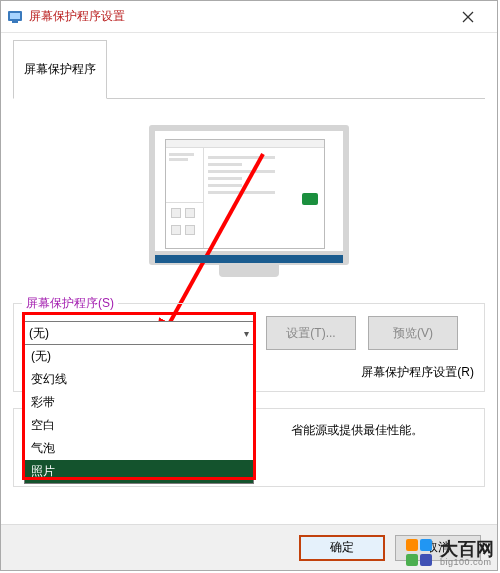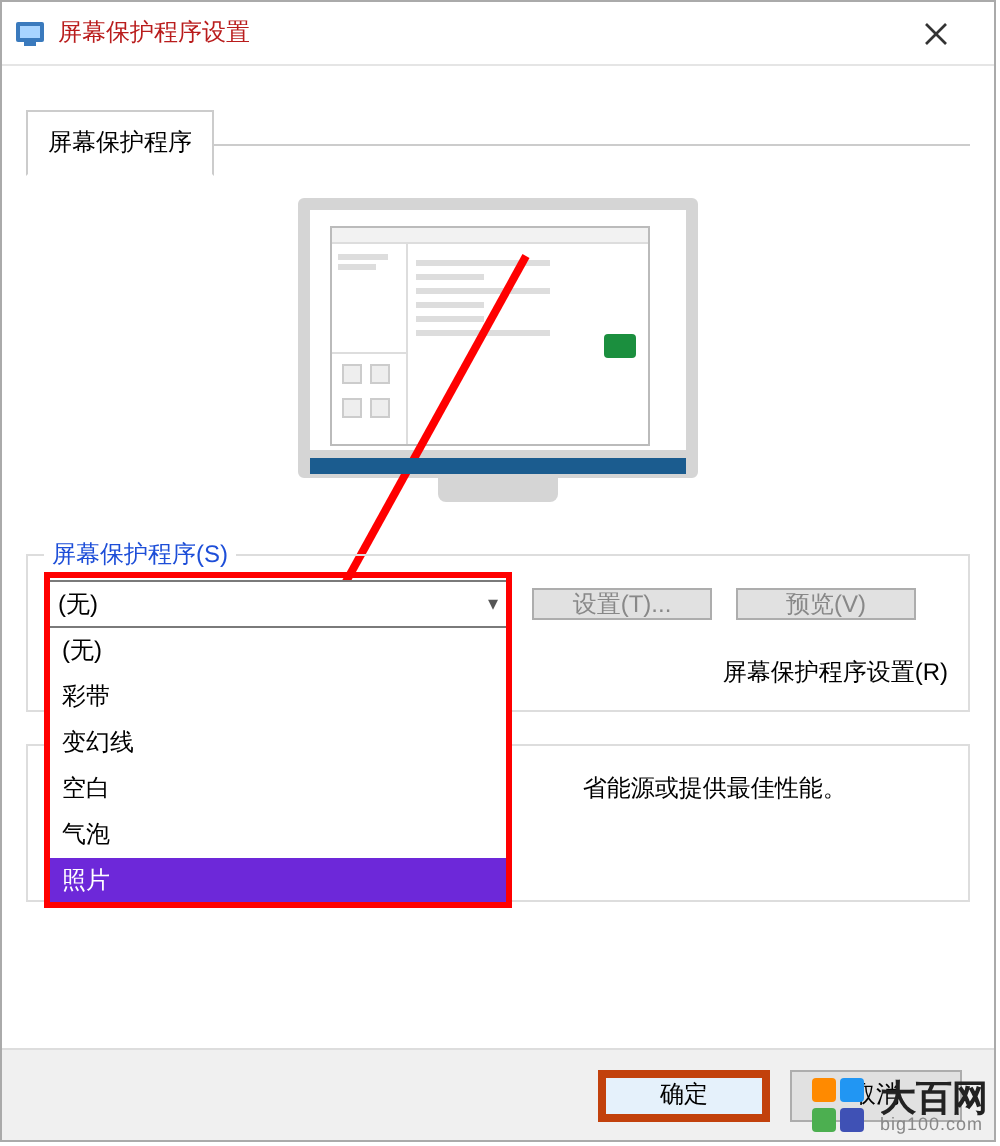--- a/index.html
+++ b/index.html
@@ -46,23 +46,23 @@
   .content { padding: 4px 12px 12px 12px; }
   .tab-strip {
     display: flex;
     border-bottom: 1px solid #ccc;
     margin-top: 2px;
   }
   .tab {
     background: #fff;
     border: 1px solid #ccc;
     border-bottom: 1px solid #fff;
-    padding: 7px 10px;
-    position: relative;
-    top: 16px;
+    padding: 20px 10px;
+    position: relative;
+    top: 1px;
     cursor: pointer;
   }
   .preview-area {
     display: flex;
     justify-content: center;
     padding: 26px 0 10px 0;
     position: relative;
   }
   .monitor {
     width: 200px;
@@ -129,21 +129,21 @@
     padding: 12px 10px 10px 10px;
     margin-top: 16px;
     position: relative;
   }
   .groupbox-label {
     position: absolute;
     top: -9px;
     left: 8px;
     background: #fff;
     padding: 0 4px;
-    color: #1d4ed8;
+    color: #a21caf;
   }
   .row { display: flex; align-items: center; gap: 12px; position: relative; }
   .dropdown-wrap {
     position: relative;
     width: 230px;
   }
   .combo {
     width: 230px;
     height: 24px;
     border: 1px solid #7a7a7a;
@@ -166,32 +166,32 @@
     width: 230px;
     background: #fff;
     border: 1px solid #7a7a7a;
     z-index: 10;
   }
   .dropdown-list .item {
     padding: 3px 6px;
     cursor: pointer;
   }
   .dropdown-list .item.selected {
-    background: #6d28d9;
+    background: #14532d;
     color: #fff;
   }
   .highlight-box {
     position: absolute;
     border: 3px solid #ff0000;
     pointer-events: none;
     z-index: 20;
   }
   .btn {
     width: 90px;
-    height: 16px;
+    height: 34px;
     border: 1px solid #adadad;
     background: #e1e1e1;
     display: flex;
     align-items: center;
     justify-content: center;
     cursor: pointer;
   }
   .btn.disabled {
     color: #888;
     cursor: default;
@@ -219,21 +219,21 @@
     height: 46px;
     background: #f0f0f0;
     border-top: 1px solid #ddd;
     display: flex;
     align-items: center;
     justify-content: flex-end;
     padding-right: 16px;
     gap: 10px;
   }
   .button-bar .btn { width: 86px; height: 26px; }
-  .button-bar .btn.primary { border: 4px solid #c2410c; background: #e5f1fb; }
+  .button-bar .btn.primary { border: 2px solid #c2410c; background: #e5f1fb; }
   .watermark {
     position: absolute;
     right: 6px; bottom: 6px;
     display: flex;
     align-items: center;
     gap: 6px;
     z-index: 40;
   }
   .wm-logo { display: flex; flex-wrap: wrap; width: 28px; height: 28px; gap: 2px; }
   .wm-logo span { width: 12px; height: 12px; border-radius: 2px; }
@@ -315,22 +315,22 @@
       <span class="groupbox-label">屏幕保护程序(S)</span>
 
       <div class="row">
         <div class="dropdown-wrap">
           <div class="combo">
             <span>(无)</span>
             <span class="arrow-down">▾</span>
           </div>
           <div class="dropdown-list">
             <div class="item">(无)</div>
+            <div class="item">变幻线</div>
             <div class="item">彩带</div>
-            <div class="item">变幻线</div>
             <div class="item">空白</div>
             <div class="item">气泡</div>
             <div class="item selected">照片</div>
           </div>
         </div>
         <div class="btn disabled">设置(T)...</div>
         <div class="btn disabled">预览(V)</div>
       </div>
 
       <div class="wait-row">

